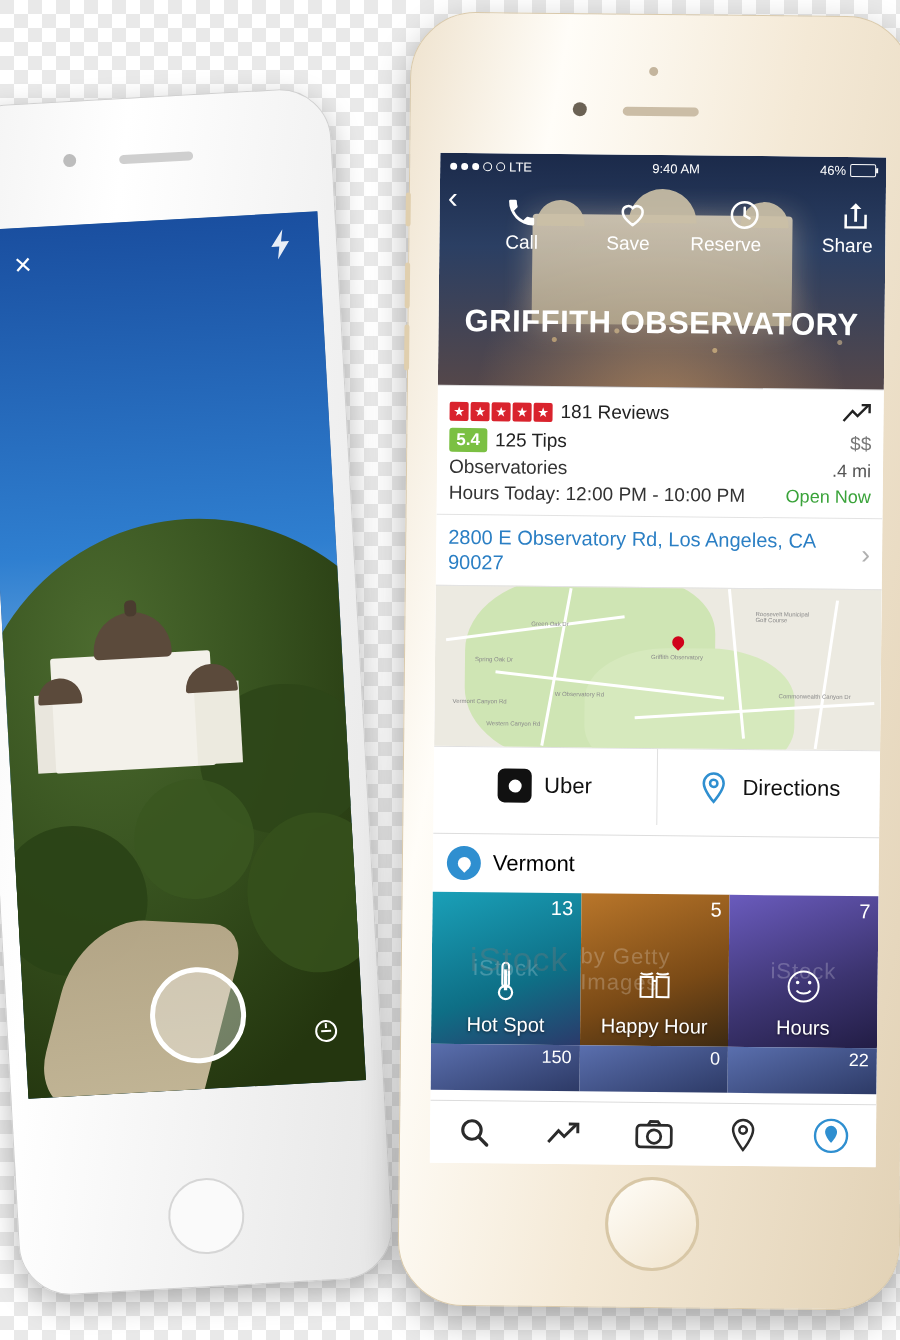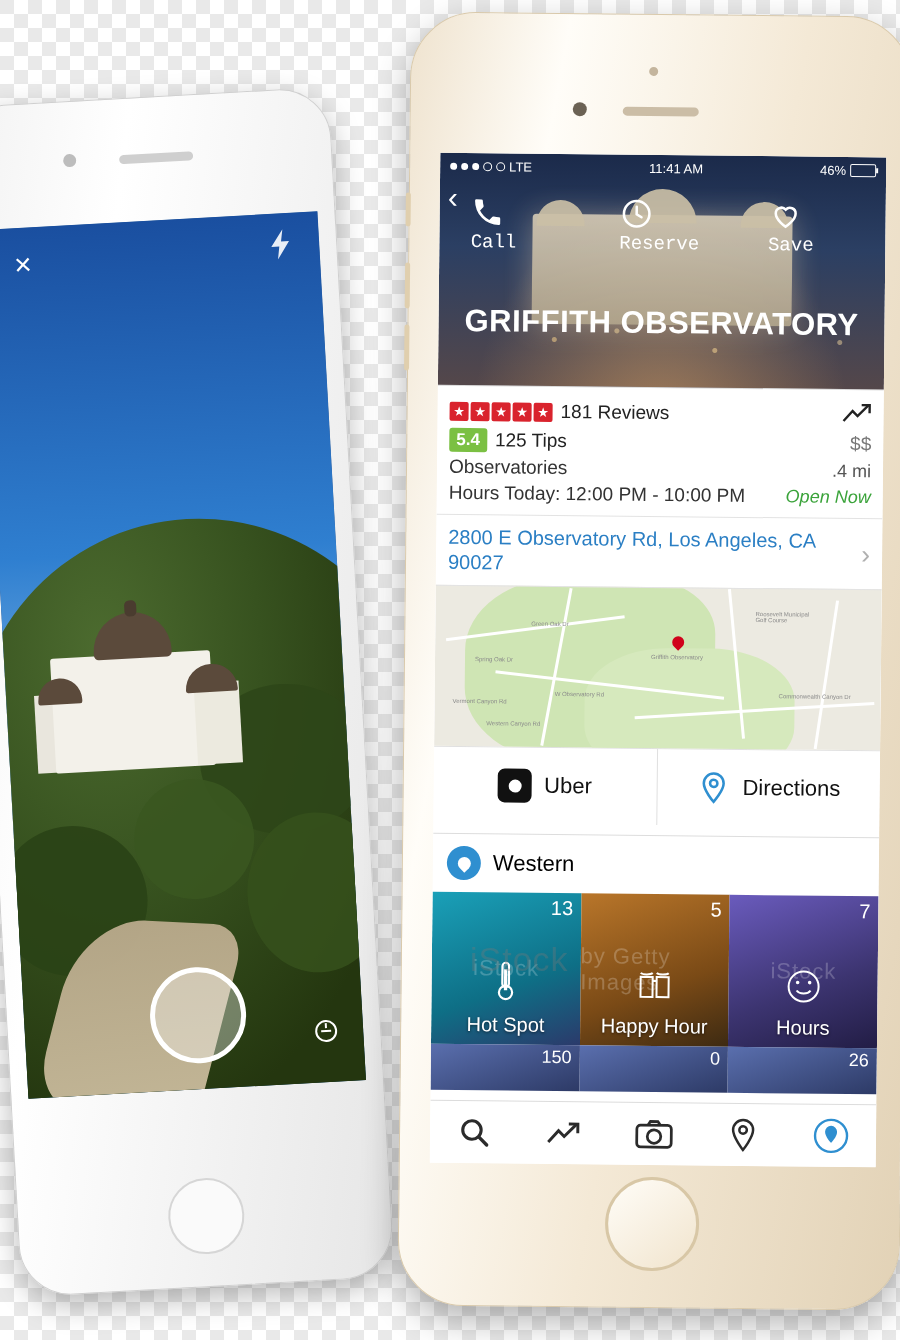--- a/index.html
+++ b/index.html
@@ -80,38 +80,38 @@
   .hero .obsdome.l{margin-left:-126px;width:48px;height:26px;top:46px;}
   .hero .obsdome.r{margin-left:78px;width:48px;height:26px;top:46px;}
   .statusbar{position:absolute;left:0;right:0;top:0;height:26px;color:#fff;font-size:13px;display:flex;align-items:center;padding:0 10px;justify-content:space-between;}
   .sb-left{display:flex;align-items:center;gap:4px;}
   .dot{width:7px;height:7px;border-radius:50%;background:#fff;display:inline-block;}
   .dot.o{background:transparent;border:1px solid #fff;}
   .batt{width:24px;height:11px;border:1px solid #fff;border-radius:2px;position:relative;}
   .batt:after{content:"";position:absolute;right:-3px;top:3px;width:2px;height:5px;background:#fff;}
   .backchev{position:absolute;left:8px;top:30px;color:#fff;font-size:30px;font-weight:300;line-height:1;}
   .actions{position:absolute;left:0;right:0;top:42px;display:flex;justify-content:space-around;color:#fff;}
-  .action{display:flex;flex-direction:column;align-items:flex-start;gap:2px;width:86px;font-family:Liberation Mono, monospace;}
+  .action{display:flex;flex-direction:column;align-items:flex-end;gap:2px;width:86px;}
   .action svg{display:block;}
   .action span{font-size:19px;}
   .heroTitle{position:absolute;left:0;right:0;top:150px;text-align:center;color:#fff;font-size:31px;font-weight:bold;letter-spacing:.5px;}
 
   
   .card{background:#fff;border-top:1px solid #dcdcdc;}
   .info{padding:8px 12px 6px 12px;position:relative;}
   .row{display:flex;align-items:center;justify-content:space-between;margin:4px 0;}
   .stars{display:flex;gap:2px;}
   .star{width:19px;height:19px;background:#d9232d;display:flex;align-items:center;justify-content:center;color:#fff;font-size:13px;line-height:1;border-radius:2px;}
   .reviews{font-size:19px;color:#222;margin-left:8px;}
   .scorebox{background:#7bc043;color:#fff;font-size:17px;padding:2px 7px;border-radius:3px;font-weight:bold;}
   .tips{font-size:19px;color:#222;margin-left:8px;}
   .muted{color:#777;font-size:19px;}
   .cat{font-size:19px;color:#333;}
   .hours{font-size:19px;color:#333;}
-  .open{color:#3aa33a;font-size:18px;font-style:italic;}
+  .open{color:#3aa33a;font-size:18px;}
   .dist{color:#555;font-size:18px;}
   .trend{color:#333;}
   .addr{display:flex;align-items:center;justify-content:space-between;border-top:1px solid #e3e3e3;padding:10px 12px;}
   .addr .txt{color:#2b7fc4;font-size:20px;line-height:1.25;max-width:370px;}
   .chev{color:#b0b0b0;font-size:26px;font-weight:300;}
 
   
   .map{height:160px;position:relative;background:#eceae1;overflow:hidden;border-top:1px solid #e3e3e3;}
   .map .green{position:absolute;left:30px;top:-10px;width:250px;height:185px;background:#cfe5b4;border-radius:40% 30% 50% 40%;}
   .map .green2{position:absolute;left:150px;top:60px;width:210px;height:130px;background:#d6e9bd;border-radius:40%;}
@@ -211,48 +211,55 @@
 
       <div class="statusbar">
         <div class="sb-left">
           <span class="dot"></span>
           <span class="dot"></span>
           <span class="dot"></span>
           <span class="dot o"></span>
           <span class="dot o"></span>
           <span>LTE</span>
         </div>
-        <div>11:41 AM</div>
+        <div>9:40 AM</div>
         <div class="sb-left">
           <span>46%</span>
           <span class="batt"></span>
         </div>
       </div>
 
       <div class="backchev">‹</div>
 
       <div class="actions">
         <div class="action">
           <svg width="34" height="34" viewBox="0 0 24 24">
               <path d="M6.6 10.8a15 15 0 0 0 6.6 6.6l2.2-2.2a1 1 0 0 1 1-.24 11 11 0 0 0 3.5.56 1 1 0 0 1 1 1V20a1 1 0 0 1-1 1A17 17 0 0 1 3 4a1 1 0 0 1 1-1h3.5a1 1 0 0 1 1 1 11 11 0 0 0 .56 3.5 1 1 0 0 1-.25 1z" fill="#fff"></path>
             </svg>
           <span>Call</span>
         </div>
         <div class="action">
           <svg width="34" height="34" viewBox="0 0 24 24">
+              <path d="M12 20s-7-4.6-7-9.2A4 4 0 0 1 12 8a4 4 0 0 1 7 2.8C19 15.4 12 20 12 20z" fill="none" stroke="#fff" stroke-width="1.8"></path>
+            </svg>
+          <span>Save</span>
+        </div>
+        <div class="action">
+          <svg width="34" height="34" viewBox="0 0 24 24">
               <circle cx="12" cy="12" r="9" fill="none" stroke="#fff" stroke-width="1.8"></circle>
               <path d="M12 7v5.4l3.4 2" stroke="#fff" stroke-width="1.8" fill="none" stroke-linecap="round"></path>
             </svg>
           <span>Reserve</span>
         </div>
         <div class="action">
           <svg width="34" height="34" viewBox="0 0 24 24">
-              <path d="M12 20s-7-4.6-7-9.2A4 4 0 0 1 12 8a4 4 0 0 1 7 2.8C19 15.4 12 20 12 20z" fill="none" stroke="#fff" stroke-width="1.8"></path>
+              <path d="M12 3l4 4h-3v9h-2V7H8z" fill="#fff"></path>
+              <path d="M5 11v9h14v-9" fill="none" stroke="#fff" stroke-width="1.8"></path>
             </svg>
-          <span>Save</span>
+          <span>Share</span>
         </div>
       </div>
 
       <div class="heroTitle">GRIFFITH OBSERVATORY</div>
     </div>
 
     <div class="card">
       <div class="info">
         <div class="row">
           <div style="display:flex;align-items:center;">
@@ -330,21 +337,21 @@
           <span>Directions</span>
         </div>
       </div>
     </div>
 
     <div class="reports">
       <div class="rep-head">
         <span class="rep-icon">
             <i></i>
           </span>
-        <span>Western</span>
+        <span>Vermont</span>
       </div>
       <div class="tiles">
         <div class="tile t1">
           <div class="wm">iStock</div>
           <span class="num">13</span>
           <span class="gi">
             <svg width="28" height="44" viewBox="0 0 24 40">
                 <rect x="9" y="3" width="6" height="22" rx="3" fill="none" stroke="#fff" stroke-width="2"></rect>
                 <circle cx="12" cy="30" r="6" fill="none" stroke="#fff" stroke-width="2"></circle>
                 <rect x="10.5" y="9" width="3" height="19" fill="#fff"></rect>
@@ -379,21 +386,21 @@
         </div>
       </div>
       <div class="tiles2">
         <div class="tile2">
             <span class="num">150</span>
           </div>
         <div class="tile2">
             <span class="num">0</span>
           </div>
         <div class="tile2">
-            <span class="num">26</span>
+            <span class="num">22</span>
           </div>
       </div>
     </div>
 
     <div class="tabbar">
       <div class="ti">
         <svg width="34" height="34" viewBox="0 0 24 24">
             <circle cx="10.5" cy="10.5" r="6.5" fill="none" stroke="currentColor" stroke-width="2.2"></circle>
             <path d="M15.5 15.5 L21 21" stroke="currentColor" stroke-width="2.4" stroke-linecap="round"></path>
           </svg>

